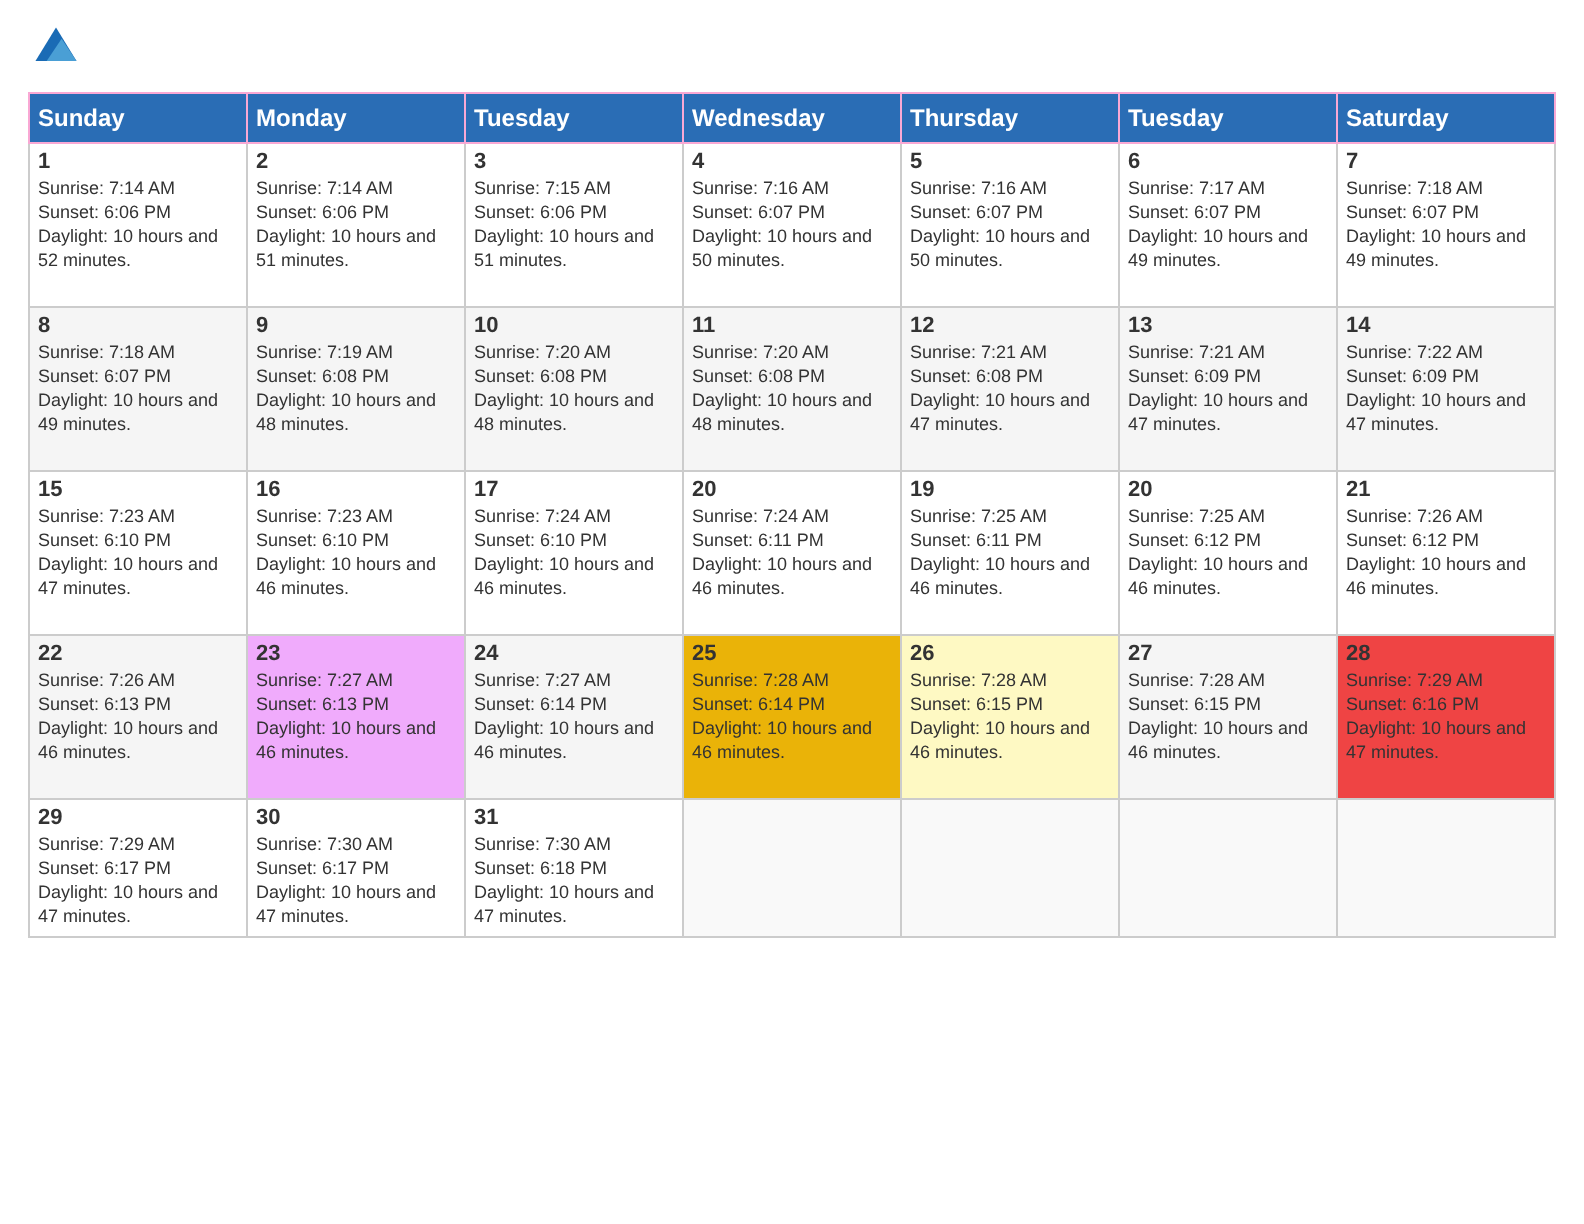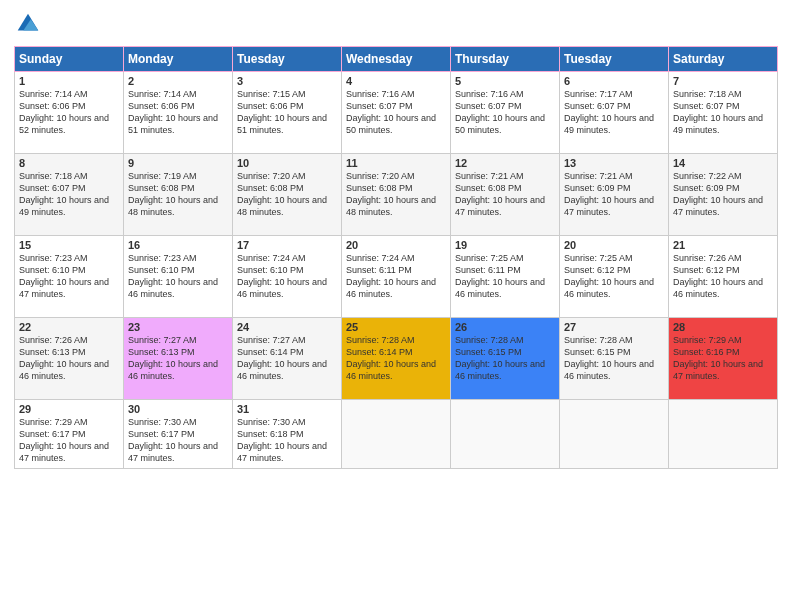--- a/index.html
+++ b/index.html
@@ -329,21 +329,21 @@
           </div>
         </td>
           <td style="background: #eab308;">
           <span class="day-num">25</span>
           <div class="day-info">
             <span>Sunrise: 7:28 AM</span><br>
             <span>Sunset: 6:14 PM</span><br>
             <span>Daylight: 10 hours and 46 minutes.</span>
           </div>
         </td>
-          <td style="background: #3b82f6;">
+          <td style="background: #fef9c3;">
           <span class="day-num">26</span>
           <div class="day-info">
             <span>Sunrise: 7:28 AM</span><br>
             <span>Sunset: 6:15 PM</span><br>
             <span>Daylight: 10 hours and 46 minutes.</span>
           </div>
         </td>
           <td style="background: rgb(245, 245, 245);">
           <span class="day-num">27</span>
           <div class="day-info">

